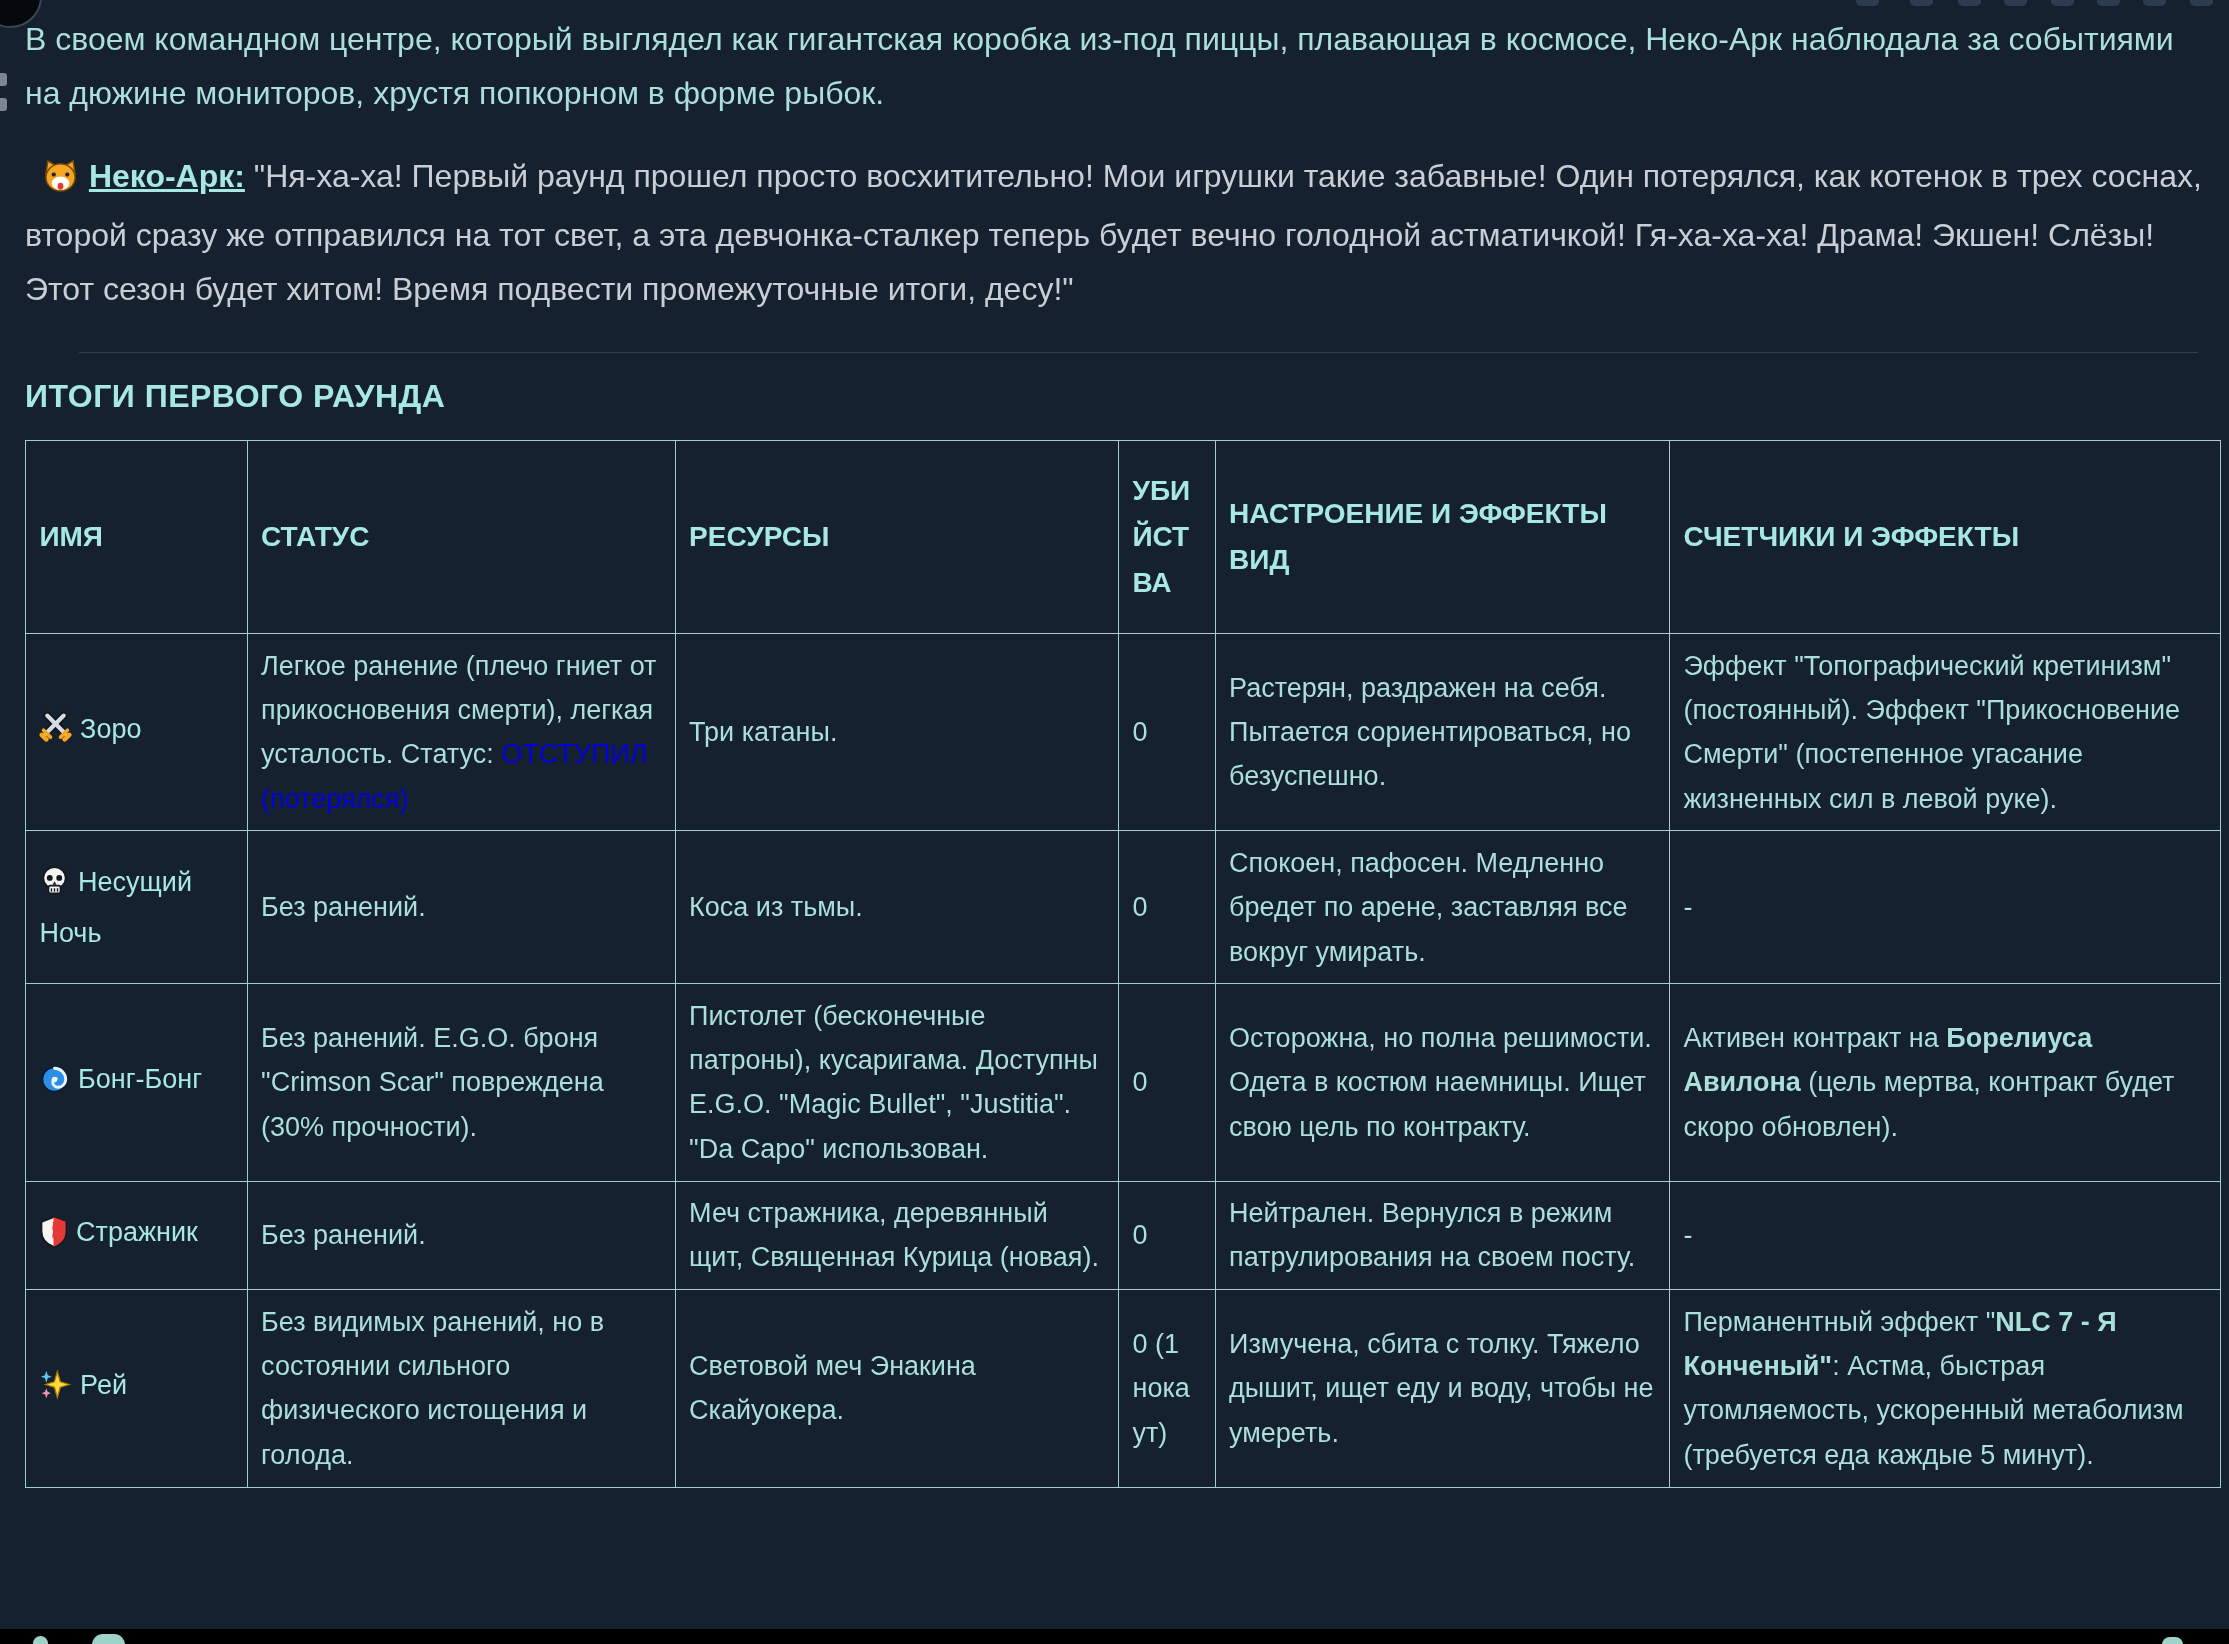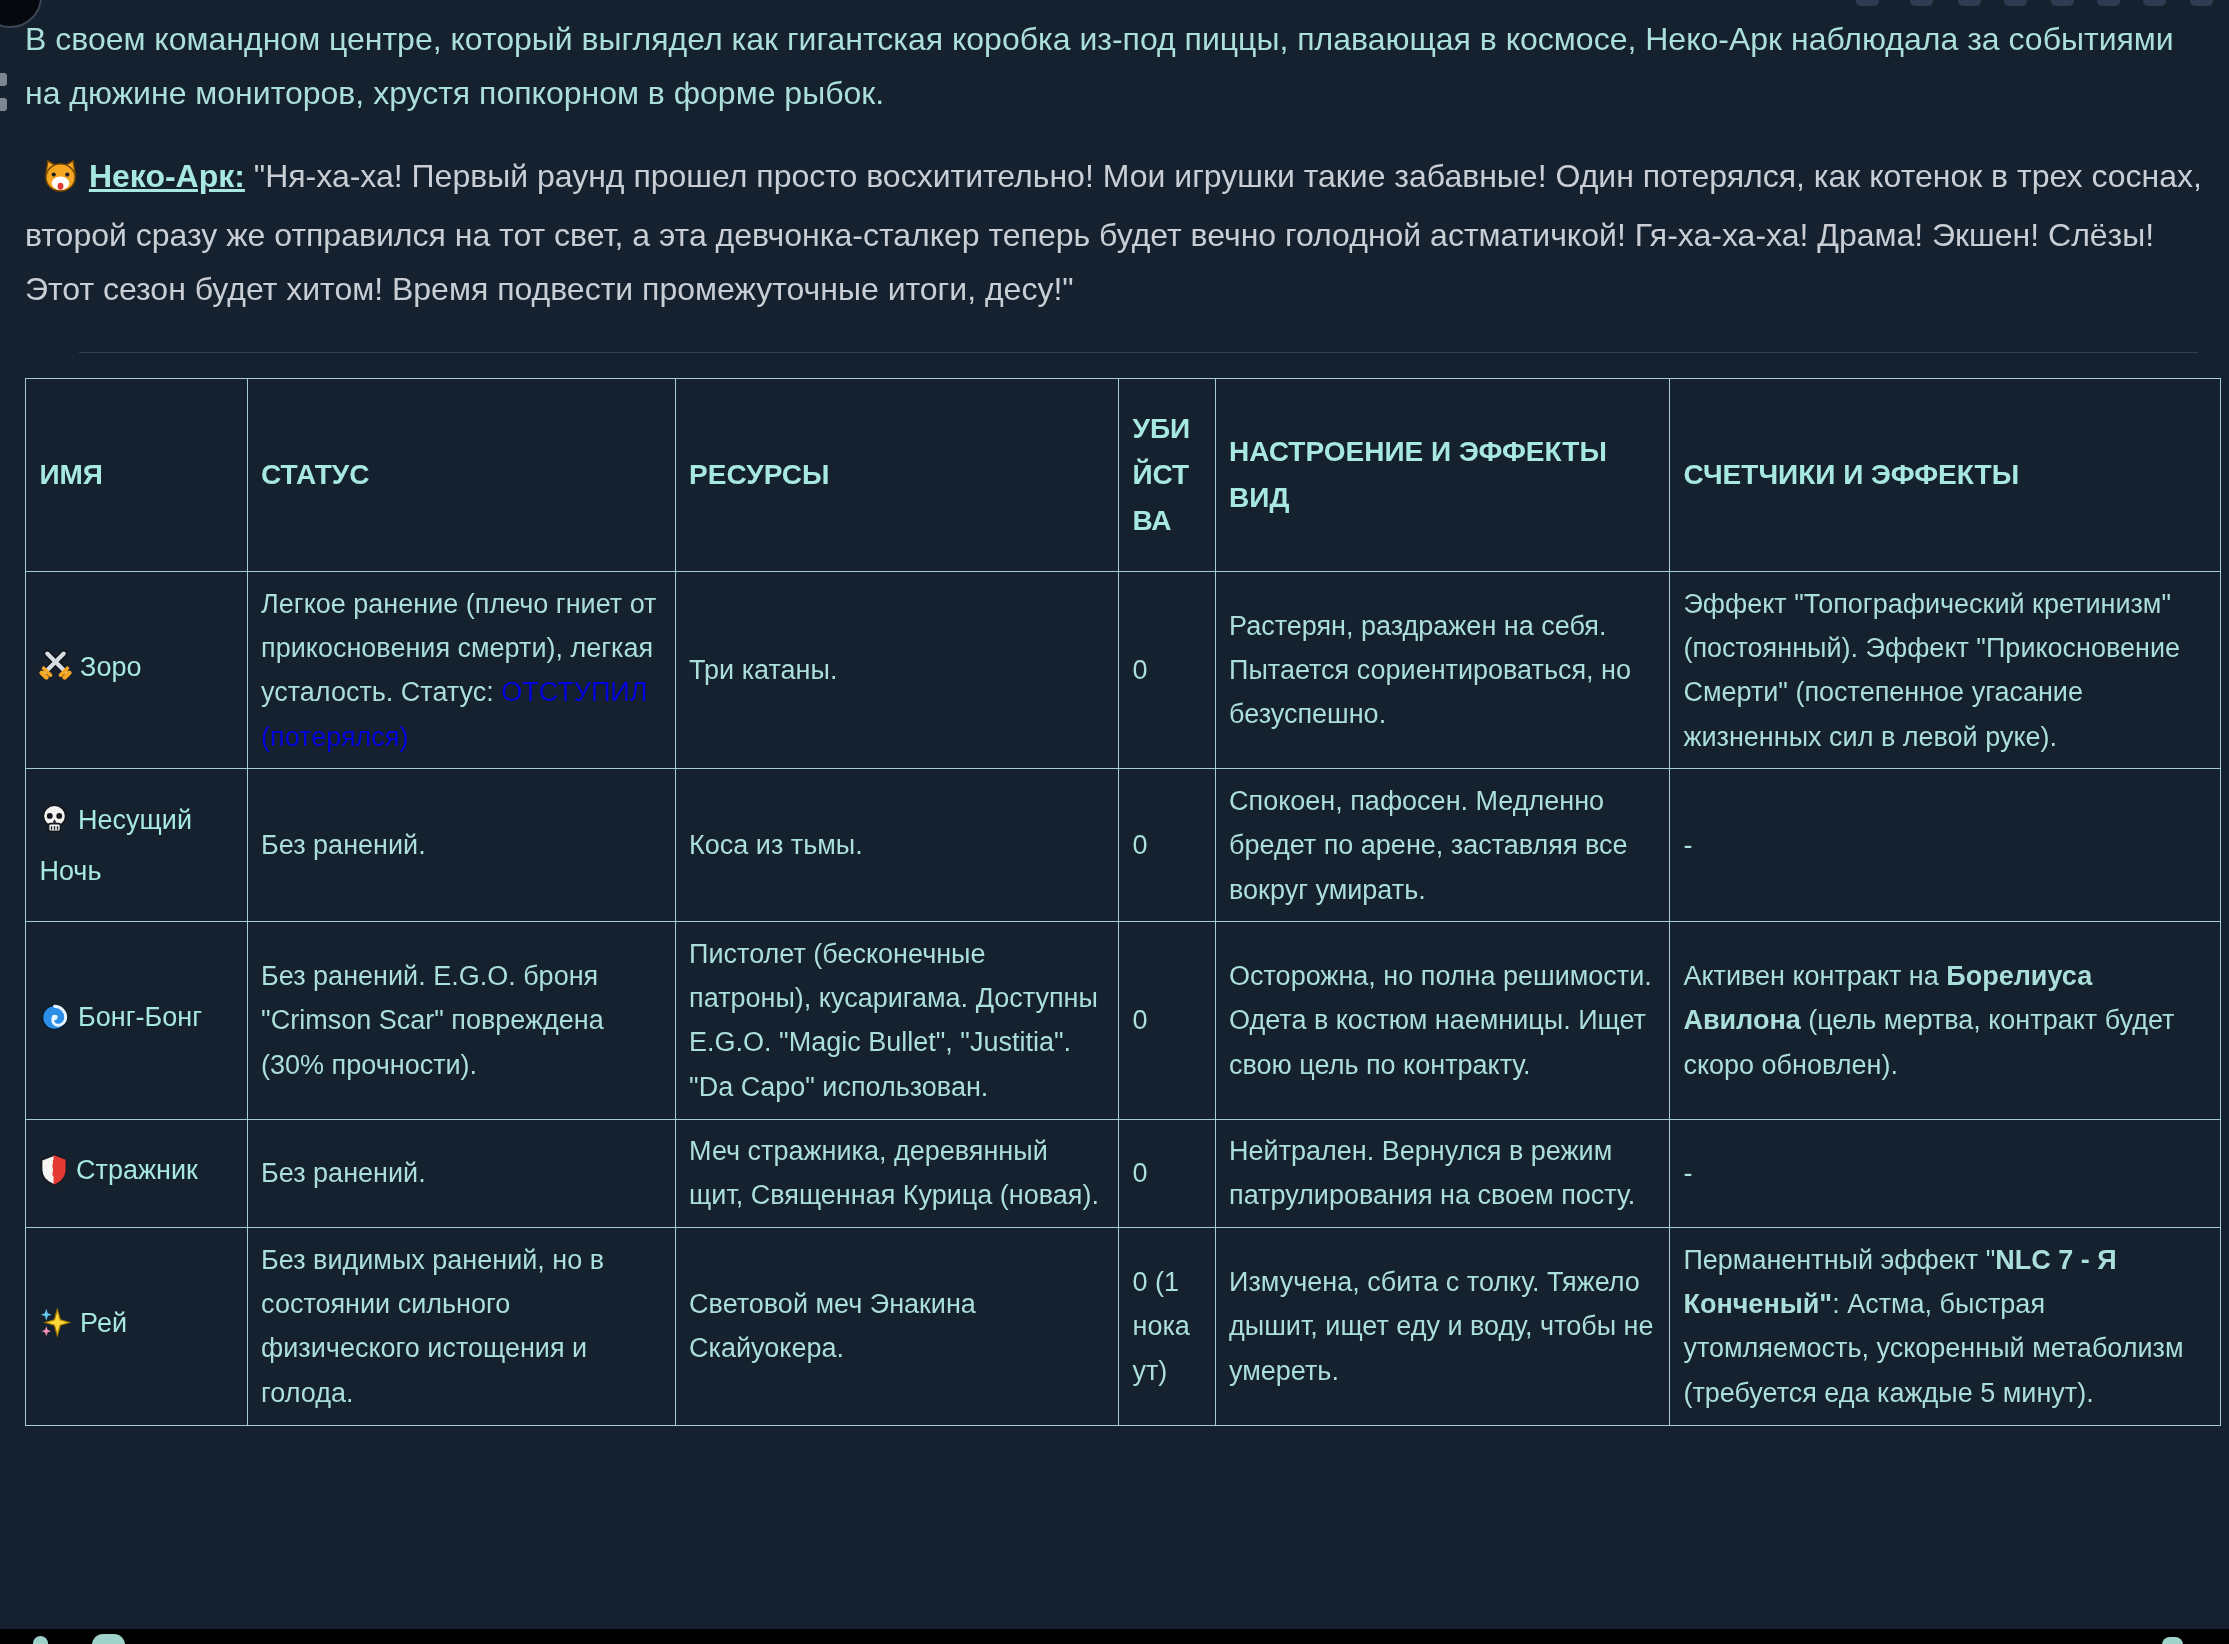--- a/index.html
+++ b/index.html
@@ -83,20 +83,21 @@
   <p class="speech"><span class="msg-icon" id="speaker-icon-slot"><svg width="37" height="33" viewBox="0 0 38 34">
           <polygon points="4,14 6,1 16,7" fill="#f5a623" stroke="#7a4a00" stroke-width="1.5"></polygon>
           <polygon points="34,14 32,1 22,7" fill="#f5a623" stroke="#7a4a00" stroke-width="1.5"></polygon>
           <ellipse cx="19" cy="18" rx="15" ry="14" fill="#f5a623" stroke="#7a4a00" stroke-width="1.5"></ellipse>
           <ellipse cx="19" cy="24" rx="9" ry="7" fill="#fff"></ellipse>
           <circle cx="12" cy="15" r="2.2" fill="#222"></circle>
           <circle cx="26" cy="15" r="2.2" fill="#222"></circle>
           <ellipse cx="19" cy="27" rx="3" ry="3.6" fill="#e53935"></ellipse>
         </svg></span><span class="speaker">Неко-Арк:</span> <span>"Ня-ха-ха! Первый раунд прошел просто восхитительно! Мои игрушки такие забавные! Один потерялся, как котенок в трех соснах, второй сразу же отправился на тот свет, а эта девчонка-сталкер теперь будет вечно голодной астматичкой! Гя-ха-ха-ха! Драма! Экшен! Слёзы! Этот сезон будет хитом! Время подвести промежуточные итоги, десу!"</span></p>
   <hr class="divider">
+  <h3 class="heading">ИТОГИ ПЕРВОГО РАУНДА</h3>
   <table class="results">
     <colgroup id="results-colgroup">
         <col style="width: 10.1%;">
         <col style="width: 19.5%;">
         <col style="width: 20.2%;">
         <col style="width: 4.4%;">
         <col style="width: 20.7%;">
         <col style="width: 25.1%;">
       </colgroup>
     <thead>

